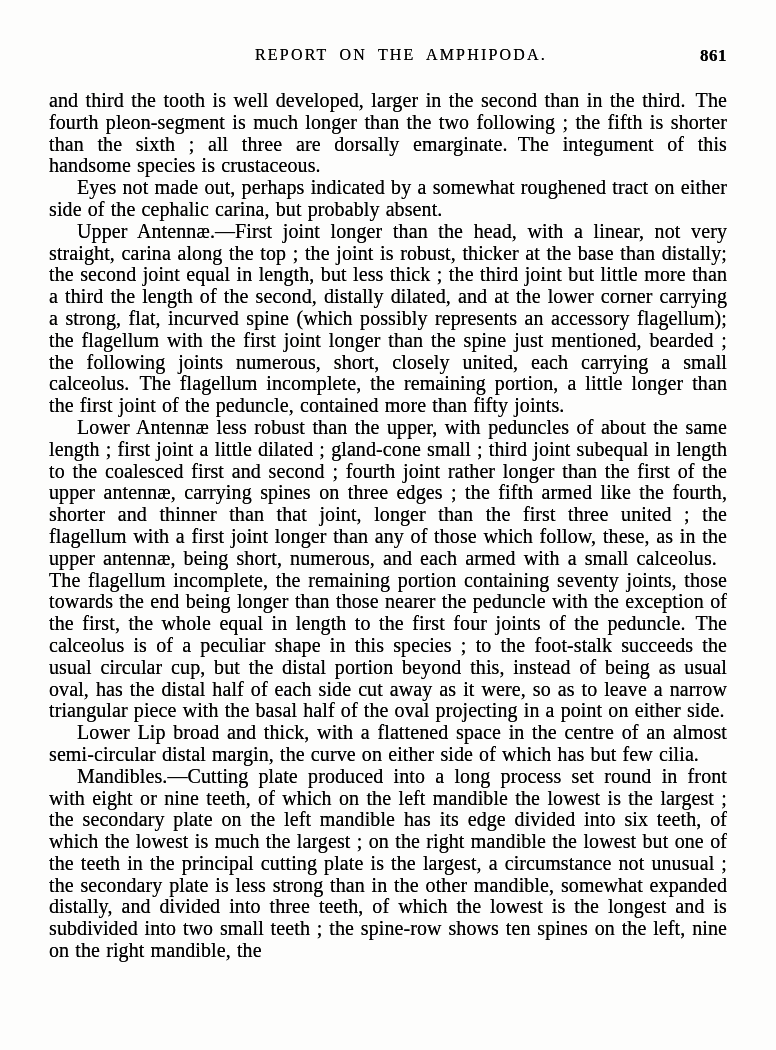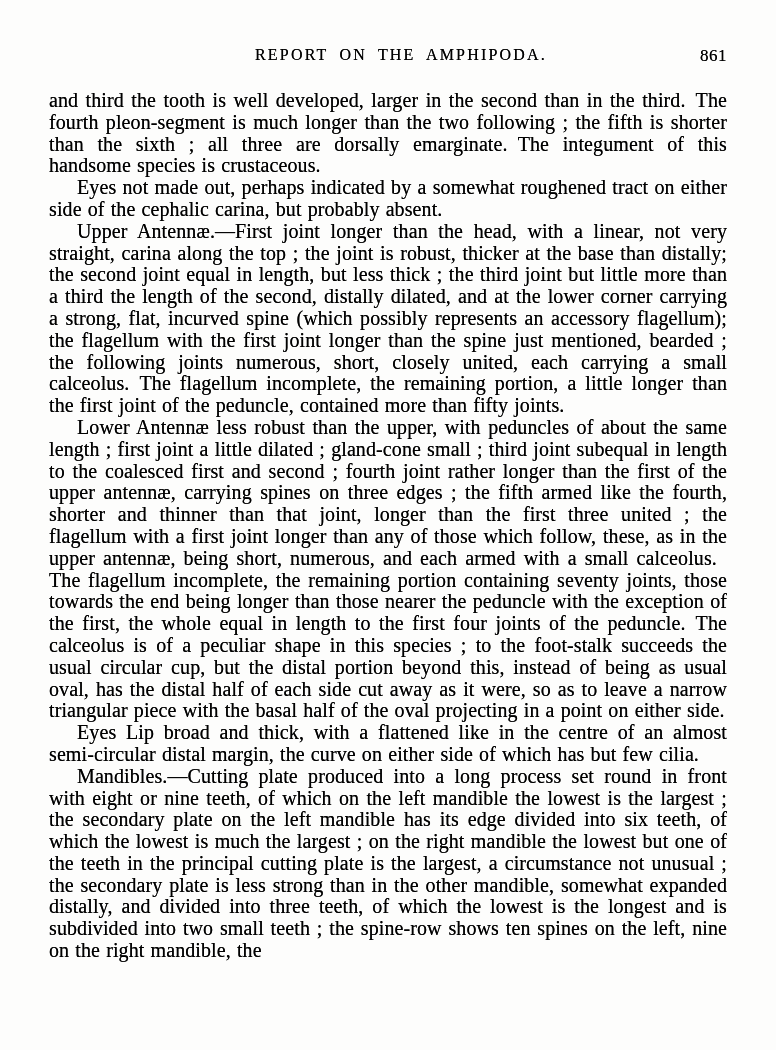--- a/index.html
+++ b/index.html
@@ -35,20 +35,21 @@
     white-space: nowrap;
     text-shadow: 0 0 0.45px rgba(10,10,10,0.85);
   }
   .page-number {
     position: absolute;
     right: 0;
     top: 0;
     font-size: 17px;
     letter-spacing: 0.5px;
     text-shadow: 0 0 0.45px rgba(10,10,10,0.85);
+    font-weight: bold;
   }
   .content {
     font-size: 20px;
     line-height: 21.8px;
     text-align: justify;
     word-spacing: 1px;
     letter-spacing: 0.1px;
     text-shadow: 0 0 0.45px rgba(10,10,10,0.8);
   }
   .para {
@@ -74,19 +75,19 @@
   <div class="content">
 
     <p class="para no-indent"><span class="lead"></span><span>and third the tooth is well developed, larger in the second than in the third. The fourth pleon-segment is much longer than the two following&nbsp;; the fifth is shorter than the sixth&nbsp;; all three are dorsally emarginate. The integument of this handsome species is crustaceous.</span></p>
 
     <p class="para"><span class="lead">Eyes</span><span> not made out, perhaps indicated by a somewhat roughened tract on either side of the cephalic carina, but probably absent.</span></p>
 
     <p class="para"><span class="lead">Upper Antennæ.</span><span>—First joint longer than the head, with a linear, not very straight, carina along the top&nbsp;; the joint is robust, thicker at the base than distally; the second joint equal in length, but less thick&nbsp;; the third joint but little more than a third the length of the second, distally dilated, and at the lower corner carrying a strong, flat, incurved spine (which possibly represents an accessory flagellum); the flagellum with the first joint longer than the spine just mentioned, bearded&nbsp;; the following joints numerous, short, closely united, each carrying a small calceolus. The flagellum incomplete, the remaining portion, a little longer than the first joint of the peduncle, contained more than fifty joints.</span></p>
 
     <p class="para"><span class="lead">Lower Antennæ</span><span> less robust than the upper, with peduncles of about the same length&nbsp;; first joint a little dilated&nbsp;; gland-cone small&nbsp;; third joint subequal in length to the coalesced first and second&nbsp;; fourth joint rather longer than the first of the upper antennæ, carrying spines on three edges&nbsp;; the fifth armed like the fourth, shorter and thinner than that joint, longer than the first three united&nbsp;; the flagellum with a first joint longer than any of those which follow, these, as in the upper antennæ, being short, numerous, and each armed with a small calceolus. The flagellum incomplete, the remaining portion containing seventy joints, those towards the end being longer than those nearer the peduncle with the exception of the first, the whole equal in length to the first four joints of the peduncle. The calceolus is of a peculiar shape in this species&nbsp;; to the foot-stalk succeeds the usual circular cup, but the distal portion beyond this, instead of being as usual oval, has the distal half of each side cut away as it were, so as to leave a narrow triangular piece with the basal half of the oval projecting in a point on either side.</span></p>
 
-    <p class="para"><span class="lead">Eyes Lip</span><span> broad and thick, with a flattened like in the centre of an almost semi-circular distal margin, the curve on either side of which has but few cilia.</span></p>
+    <p class="para"><span class="lead">Lower Lip</span><span> broad and thick, with a flattened space in the centre of an almost semi-circular distal margin, the curve on either side of which has but few cilia.</span></p>
 
     <p class="para"><span class="lead">Mandibles.</span><span>—Cutting plate produced into a long process set round in front with eight or nine teeth, of which on the left mandible the lowest is the largest&nbsp;; the secondary plate on the left mandible has its edge divided into six teeth, of which the lowest is much the largest&nbsp;; on the right mandible the lowest but one of the teeth in the principal cutting plate is the largest, a circumstance not unusual&nbsp;; the secondary plate is less strong than in the other mandible, somewhat expanded distally, and divided into three teeth, of which the lowest is the longest and is subdivided into two small teeth&nbsp;; the spine-row shows ten spines on the left, nine on the right mandible, the</span></p>
 
   </div>
 
 </div>
 
 </body></html>

